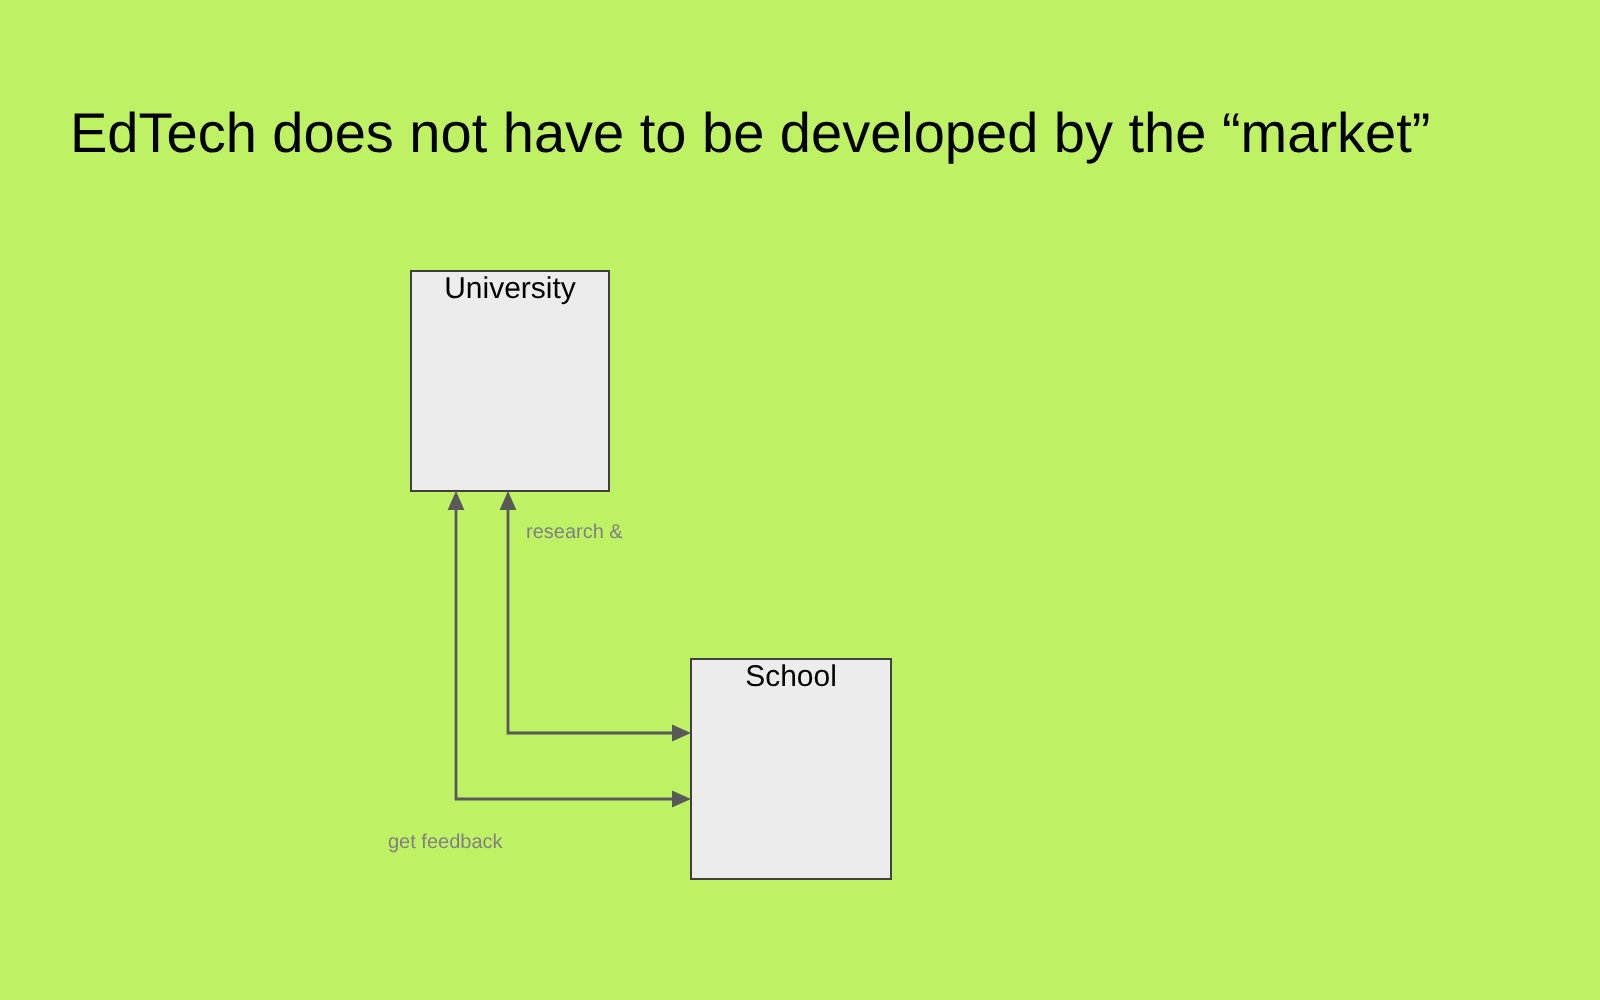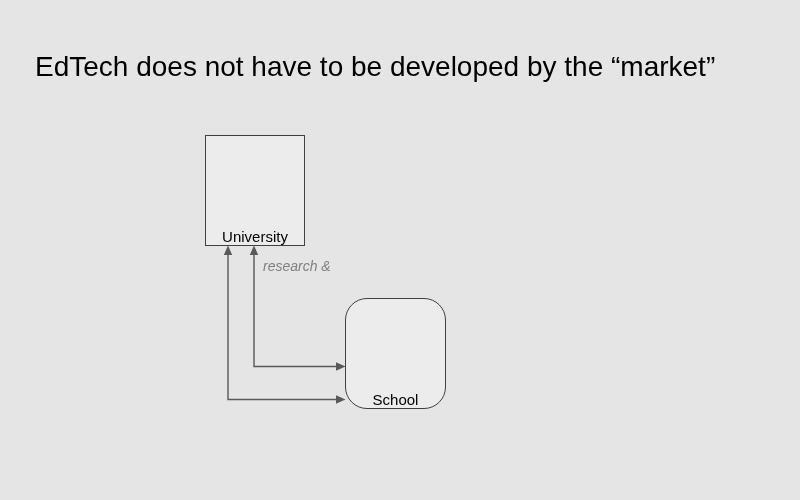--- a/index.html
+++ b/index.html
@@ -9,21 +9,21 @@
   }
   body {
     width: 800px;
     height: 500px;
     font-family: "Liberation Sans", sans-serif;
   }
   .slide {
     position: relative;
     width: 800px;
     height: 500px;
-    background: #e5e5e5;
+    background: #bef264;
     overflow: hidden;
   }
   .slide-title {
     position: absolute;
     left: 35px;
     top: 51px;
     font-size: 28px;
     line-height: 32px;
     color: #000000;
     white-space: nowrap;
@@ -34,43 +34,41 @@
     top: 0;
   }
   .node {
     position: absolute;
     width: 100px;
     height: 111px;
     background: #ececec;
     border: 1px solid #404040;
     box-sizing: border-box;
     display: flex;
-    align-items: flex-end;
+    align-items: flex-start;
     justify-content: center;
   }
   .node-university {
     left: 205px;
     top: 135px;
   }
   .node-school {
     left: 345px;
-    top: 298px;
+    top: 329px;
     width: 101px;
-    border-radius: 22px;
   }
   .node-label {
     font-size: 15px;
     color: #000000;
   }
   .edge-label {
     position: absolute;
-    font-size: 14px;
+    font-size: 10px;
     line-height: 19px;
     white-space: nowrap;
-    font-style: italic;
   }
   .edge-label-research {
     left: 263px;
     top: 257px;
   }
   .edge-label-provide {
     left: 194px;
     top: 412px;
     line-height: 20px;
   }
@@ -109,15 +107,16 @@
 
   <div class="node node-school">
     <span class="node-label">School</span>
   </div>
 
   <div class="edge-label edge-label-research">
     <div class="text-gray">research &amp;</div>
   </div>
 
   <div class="edge-label edge-label-provide">
+    <div class="text-gray">get feedback</div>
   </div>
 
 </div>
 
 </body></html>

